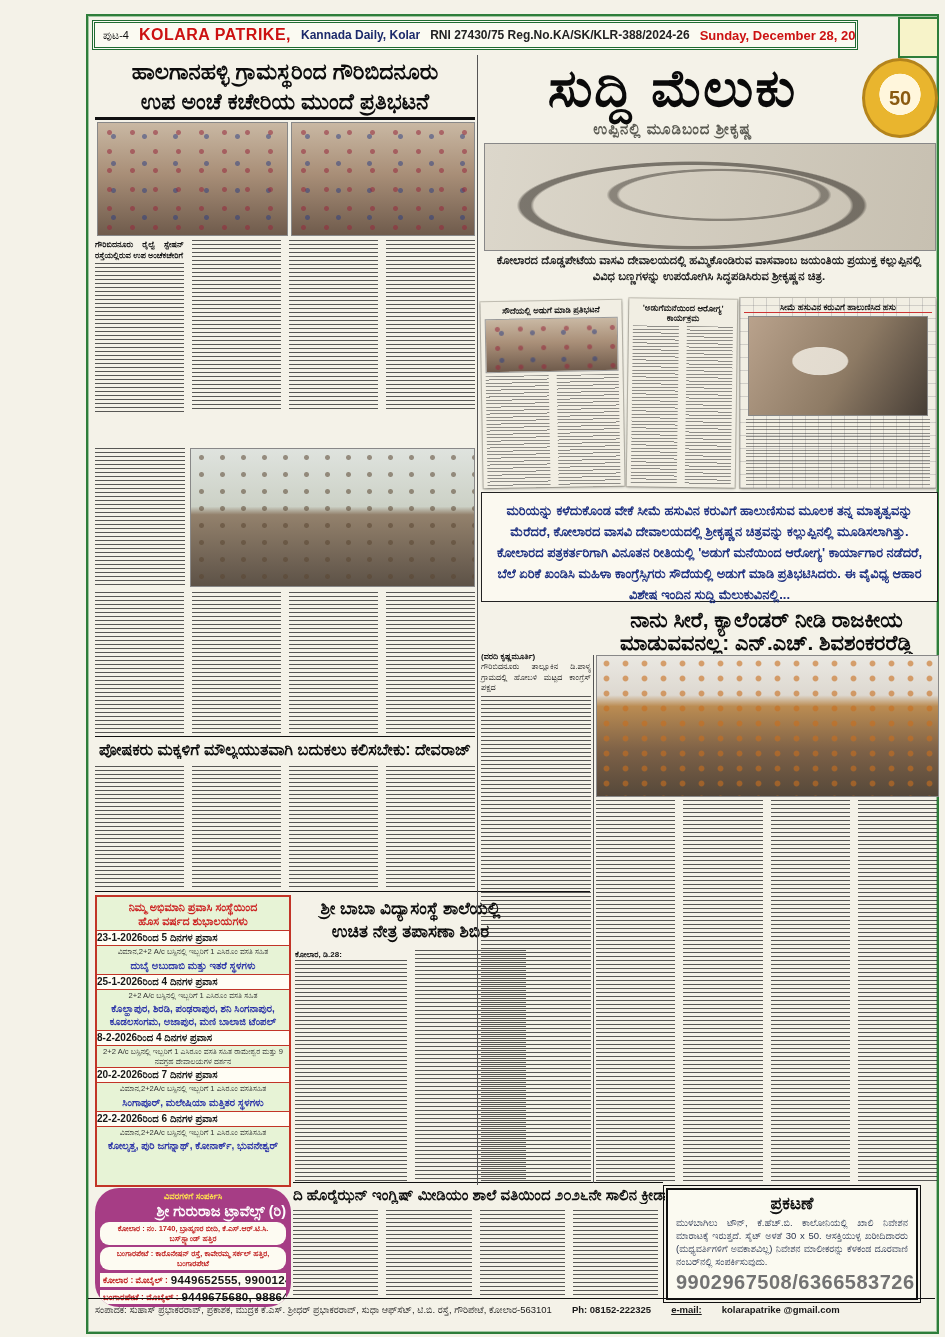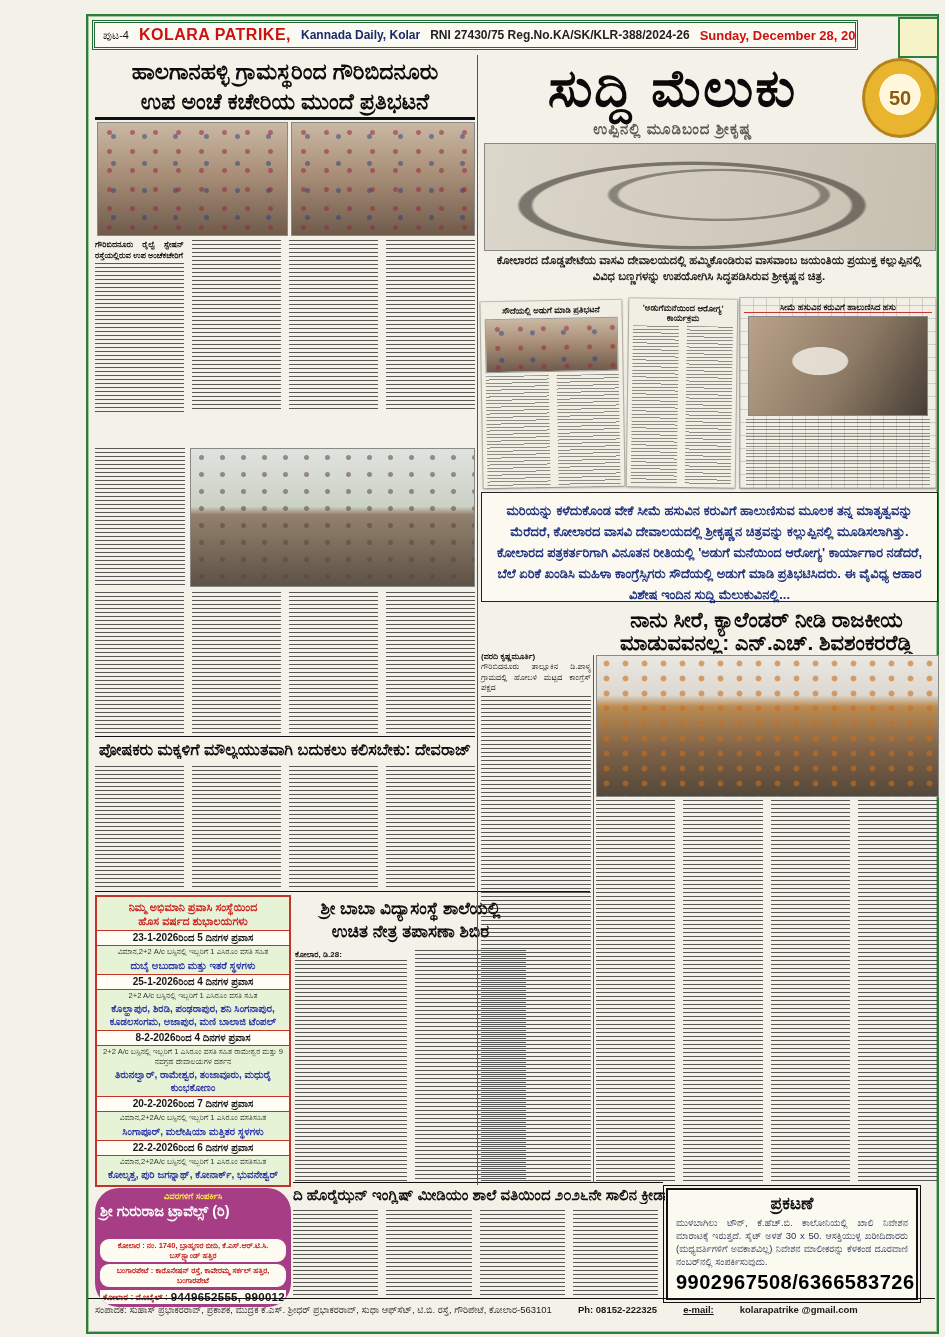--- a/index.html
+++ b/index.html
@@ -69,38 +69,38 @@
   
   .clip{background:#f1eee3;box-shadow:0 1px 3px rgba(0,0,0,.35),0 0 0 1px #c9c6ba;padding:4px;box-sizing:border-box;}
   .clip-grid{background-image:
       repeating-linear-gradient(0deg,rgba(90,90,100,.22) 0 1px,transparent 1px 13px),
       repeating-linear-gradient(90deg,rgba(90,90,100,.22) 0 1px,transparent 1px 13px);}
   .clip-hl{font-size:8.5px;font-weight:bold;line-height:10px;text-align:center;overflow:hidden;}
   
   .travel{border:2px solid #c23427;background:#e7f3d6;box-sizing:border-box;overflow:hidden;}
   .t-title{color:#cc2020;font-weight:bold;font-size:11px;line-height:14px;text-align:center;padding:3px 2px 2px;}
   .t-date{background:#fffdf4;border-top:1.5px solid #c23427;border-bottom:1.5px solid #c23427;
-          font-weight:bold;font-size:10px;text-align:center;padding:1px 0;color:#161616;}
+          font-weight:bold;font-size:10px;padding:1px 0;color:#161616;}
   .t-detail{font-size:7.6px;line-height:9.5px;text-align:center;color:#333;padding:1px 3px;}
   .t-dest{font-size:10px;line-height:13px;font-weight:bold;color:#2d35a8;text-align:center;padding:1px 3px 2px;}
   
   .ad{background:#a63d85;box-sizing:border-box;padding:3px 5px;overflow:hidden;}
   .ad-note{color:#ffe14d;font-size:8.5px;font-weight:bold;text-align:center;}
-  .ad-name{color:#fff;font-size:14.5px;font-weight:bold;text-align:left;margin:1px 0 19px;}
+  .ad-name{color:#fff;font-size:14.5px;font-weight:bold;text-align:right;margin:1px 0 2px;}
   .ad-panel{background:#fdfbf2;border-radius:9px;margin:2px 0;padding:2px 4px;
             font-size:7.6px;line-height:9.5px;font-weight:bold;color:#c02020;text-align:center;}
   .ad-phone{background:#fdfbf2;margin-top:3px;padding:1px 3px;font-size:8.5px;font-weight:bold;color:#c02020;
             display:flex;align-items:center;gap:3px;white-space:nowrap;overflow:hidden;}
   .ad-phone b{color:#141414;font-size:11.5px;letter-spacing:.3px;}
   
   .prak{border:2.5px solid #111;outline:1px solid #111;outline-offset:2px;background:#fbfaf1;
         box-sizing:border-box;padding:4px 8px;}
   .prak-title{font-size:17px;font-weight:bold;text-align:center;}
   .prak-body{font-size:9.5px;line-height:13px;color:#243;text-align:justify;margin-top:2px;color:#2a3550;}
-  .prak-phone{font-size:20px;font-weight:800;text-align:left;letter-spacing:.5px;margin-top:3px;color:#000000;}
+  .prak-phone{font-size:20px;font-weight:800;text-align:left;letter-spacing:.5px;margin-top:3px;color:#737373;}
   
   .footer{font-size:9.5px;white-space:nowrap;overflow:hidden;color:#181818;}
   .footer b{font-weight:bold;}
   .dl{font-size:8px;font-weight:bold;}
 </style>
 </head>
 <body>
 
 <div class="page">
 
@@ -187,21 +187,20 @@
       <div>ಹೊಸ ವರ್ಷದ ಶುಭಾಲಯಗಳು</div>
     </div>
     <div class="t-date">23-1-2026ರಿಂದ 5 ದಿನಗಳ ಪ್ರವಾಸ</div>
     <div class="t-detail">ವಿಮಾನ,2+2 A/c ಬಸ್ಸಿನಲ್ಲಿ ಇಬ್ಬರಿಗೆ 1 ಎಸಿರೂಂ ವಸತಿ ಸಹಿತ</div>
     <div class="t-dest">ದುಬೈ ಅಬುದಾಬಿ ಮತ್ತು ಇತರೆ ಸ್ಥಳಗಳು</div>
     <div class="t-date">25-1-2026ರಿಂದ 4 ದಿನಗಳ ಪ್ರವಾಸ</div>
     <div class="t-detail">2+2 A/c ಬಸ್ಸಿನಲ್ಲಿ ಇಬ್ಬರಿಗೆ 1 ಎಸಿರೂಂ ವಸತಿ ಸಹಿತ</div>
     <div class="t-dest">ಕೊಲ್ಹಾಪುರ, ಶಿರಡಿ, ಪಂಢರಾಪುರ, ಶನಿ ಸಿಂಗನಾಪುರ, ಕೂಡಲಸಂಗಮ, ಅಜಾಪುರ, ಮಣಿ ಬಾಲಾಜಿ ಟೆಂಪಲ್</div>
     <div class="t-date">8-2-2026ರಿಂದ 4 ದಿನಗಳ ಪ್ರವಾಸ</div>
     <div class="t-detail">2+2 A/c ಬಸ್ಸಿನಲ್ಲಿ ಇಬ್ಬರಿಗೆ 1 ಎಸಿರೂಂ ವಸತಿ ಸಹಿತ ರಾಮೇಶ್ವರ ಮತ್ತು 9 ನವಗ್ರಹ ದೇವಾಲಯಗಳ ದರ್ಶನ</div>
-    <div class="t-dest">ತಿರುನಲ್ವಾರ್, ರಾಮೇಶ್ವರ, ತಂಜಾವೂರು, ಮಧುರೈ ಕುಂಭಕೋಣಂ</div>
     <div class="t-date">20-2-2026ರಿಂದ 7 ದಿನಗಳ ಪ್ರವಾಸ</div>
     <div class="t-detail">ವಿಮಾನ,2+2A/c ಬಸ್ಸಿನಲ್ಲಿ ಇಬ್ಬರಿಗೆ 1 ಎಸಿರೂಂ ವಸತಿಸಹಿತ</div>
     <div class="t-dest">ಸಿಂಗಾಪೂರ್, ಮಲೇಷಿಯಾ ಮತ್ತಿತರ ಸ್ಥಳಗಳು</div>
     <div class="t-date">22-2-2026ರಿಂದ 6 ದಿನಗಳ ಪ್ರವಾಸ</div>
     <div class="t-detail">ವಿಮಾನ,2+2A/c ಬಸ್ಸಿನಲ್ಲಿ ಇಬ್ಬರಿಗೆ 1 ಎಸಿರೂಂ ವಸತಿಸಹಿತ</div>
     <div class="t-dest">ಕೋಲ್ಕತ್ತ, ಪುರಿ ಜಗನ್ನಾಥ್, ಕೋನಾರ್ಕ್, ಭುವನೇಶ್ವರ್</div>
   </div>
 
   <div class="abs ad" style="left:95px;top:1188px;width:196px;height:119px;border-radius:24px;">
     <div class="ad-note">ವಿವರಗಳಿಗೆ ಸಂಪರ್ಕಿಸಿ</div>
@@ -318,20 +317,20 @@
       </div>
   </div>
 
   <div class="abs prak" style="left:666px;top:1188px;width:252px;height:112px;">
     <div class="prak-title">ಪ್ರಕಟಣೆ</div>
     <div class="prak-body">ಮುಳಬಾಗಿಲು ಟೌನ್, ಕೆ.ಹೆಚ್.ಬಿ. ಕಾಲೋನಿಯಲ್ಲಿ ಖಾಲಿ ನಿವೇಶನ ಮಾರಾಟಕ್ಕೆ ಇರುತ್ತದೆ. ಸೈಟ್ ಅಳತೆ 30 x 50. ಆಸಕ್ತಿಯುಳ್ಳ ಖರೀದಿದಾರರು (ಮಧ್ಯವರ್ತಿಗಳಿಗೆ ಅವಕಾಶವಿಲ್ಲ) ನಿವೇಶನ ಮಾಲೀಕರನ್ನು ಕೆಳಕಂಡ ದೂರವಾಣಿ ನಂಬರ್‌ನಲ್ಲಿ ಸಂಪರ್ಕಿಸುವುದು.</div>
     <div class="prak-phone">9902967508/6366583726</div>
   </div>
 
   <div class="abs rule" style="left:88px;top:1298px;width:847px;height:1px;"></div>
-  <div class="abs footer" style="left:95px;top:1304px;width:840px;display:flex;gap:26px;">
+  <div class="abs footer" style="left:95px;top:1304px;width:840px;display:flex;gap:20px;">
     <span>ಸಂಪಾದಕ: ಸುಹಾಸ್ ಪ್ರಭಾಕರರಾವ್, ಪ್ರಕಾಶಕ, ಮುದ್ರಕ ಕೆ.ಎಸ್. ಶ್ರೀಧರ್ ಪ್ರಭಾಕರರಾವ್, ಸುಧಾ ಆಫ್‌ಸೆಟ್, ಟಿ.ಬಿ. ರಸ್ತೆ, ಗೌರಿಪೇಟೆ, ಕೋಲಾರ-563101</span>
     <b>Ph: 08152-222325</b>
     <b style="text-decoration:underline;">e-mail:</b>
     <b>kolarapatrike @gmail.com</b>
   </div>
 
 </div>
 
 </body></html>

